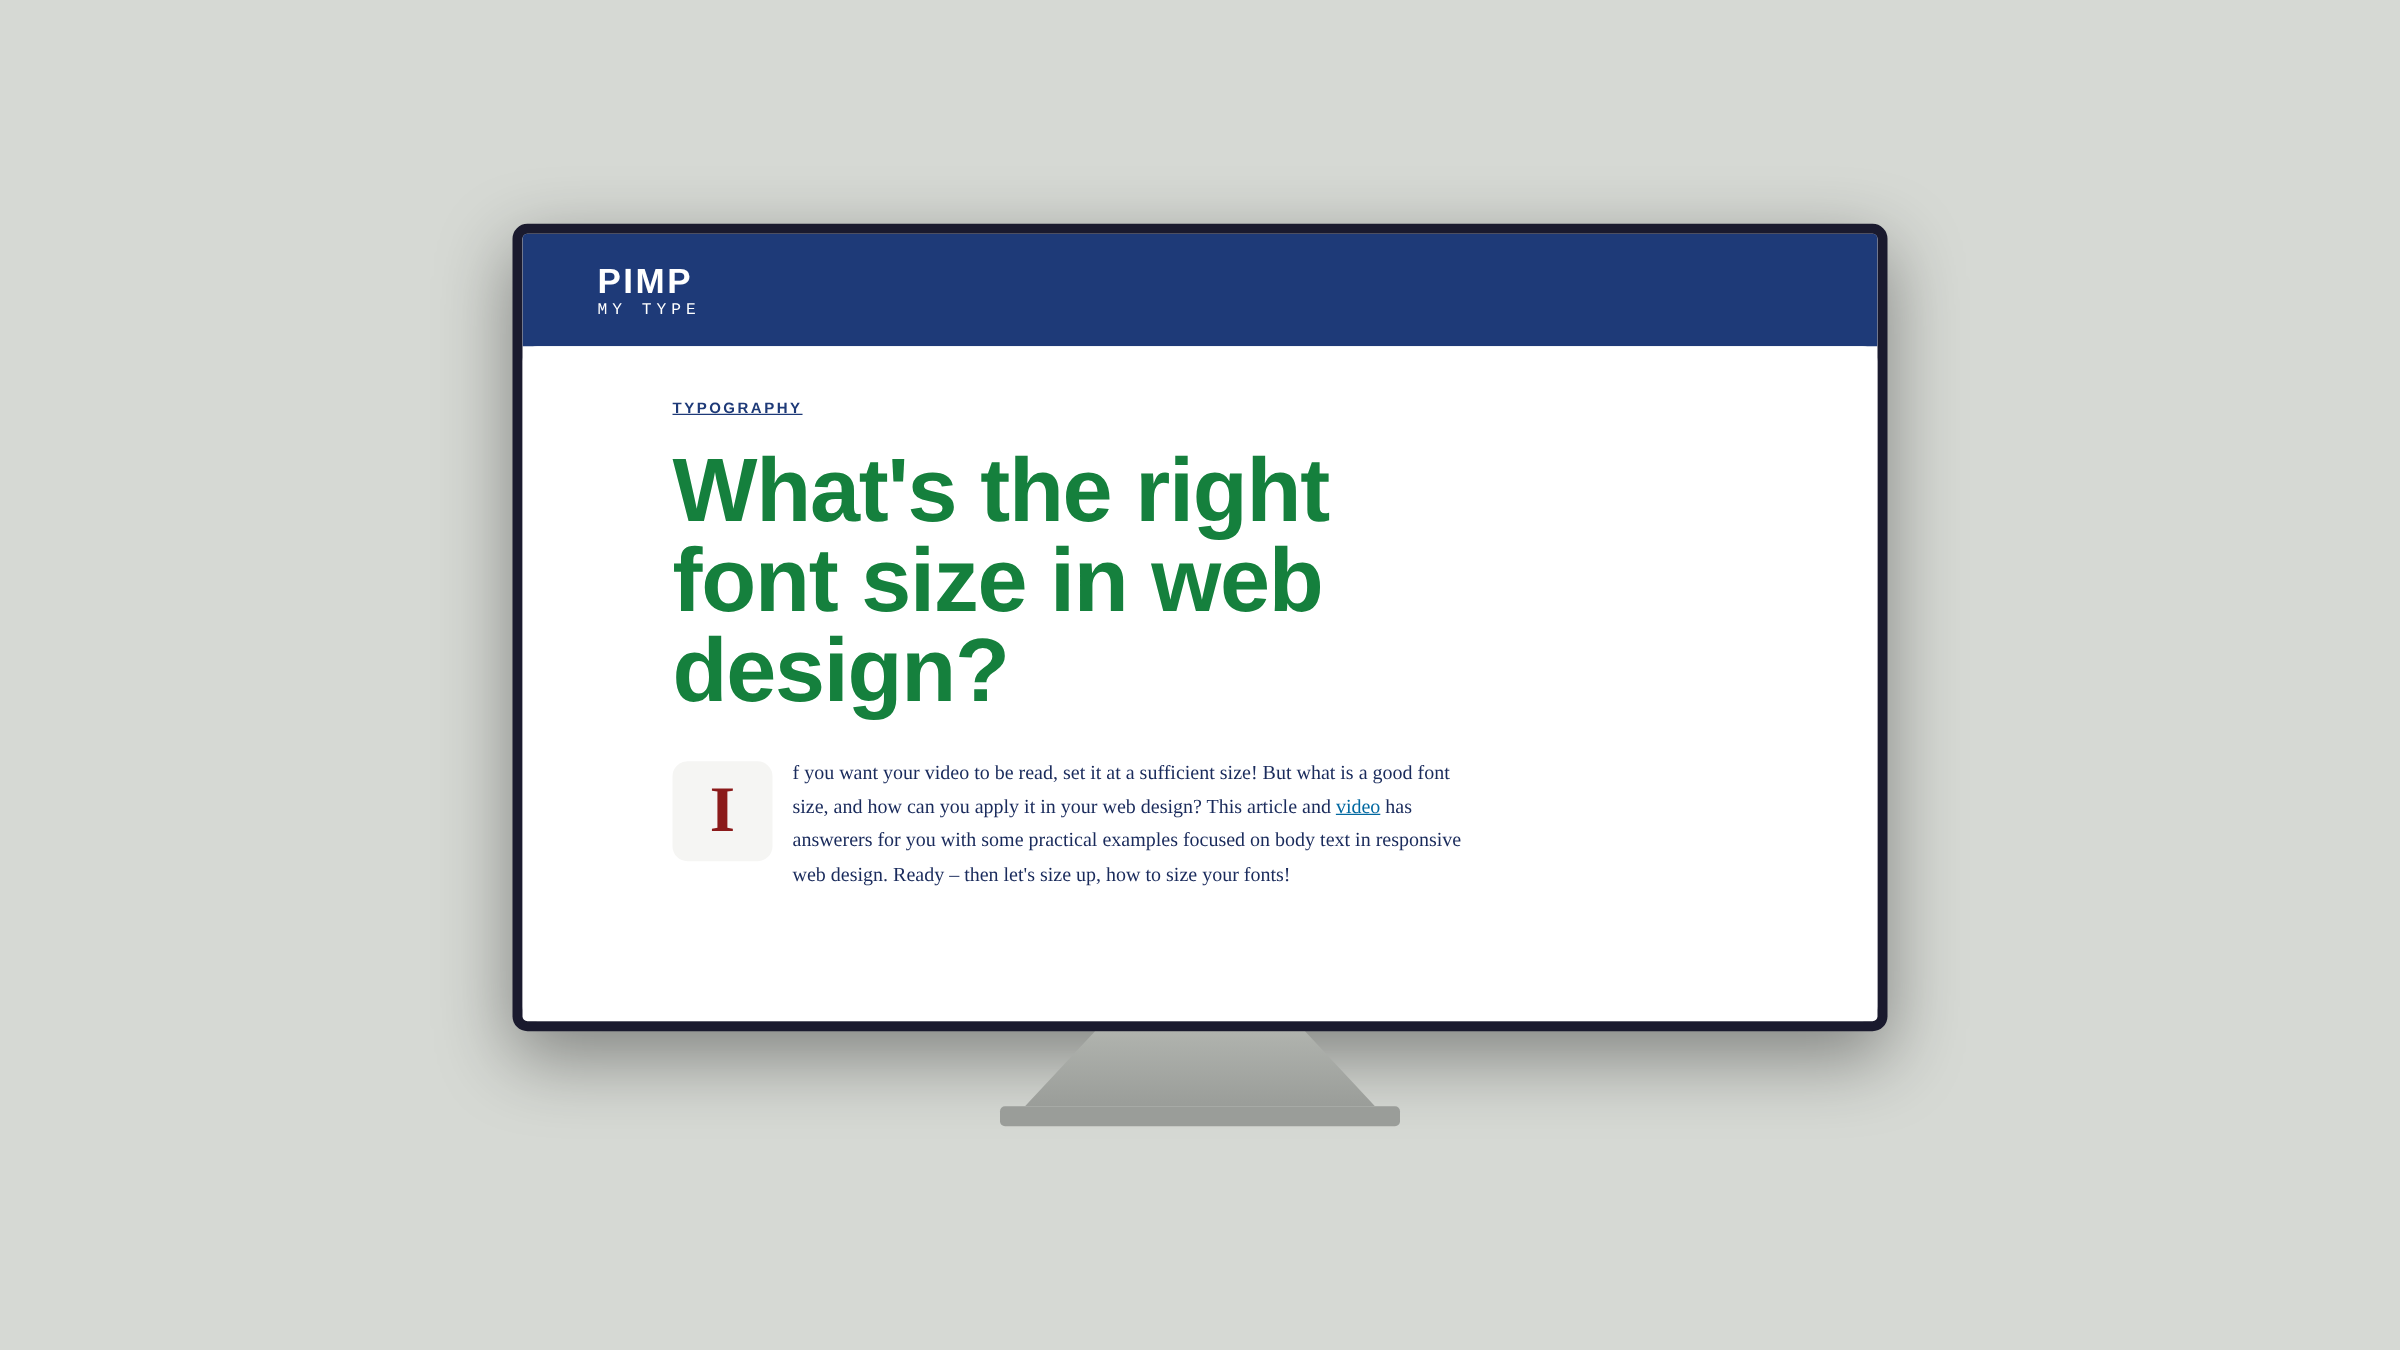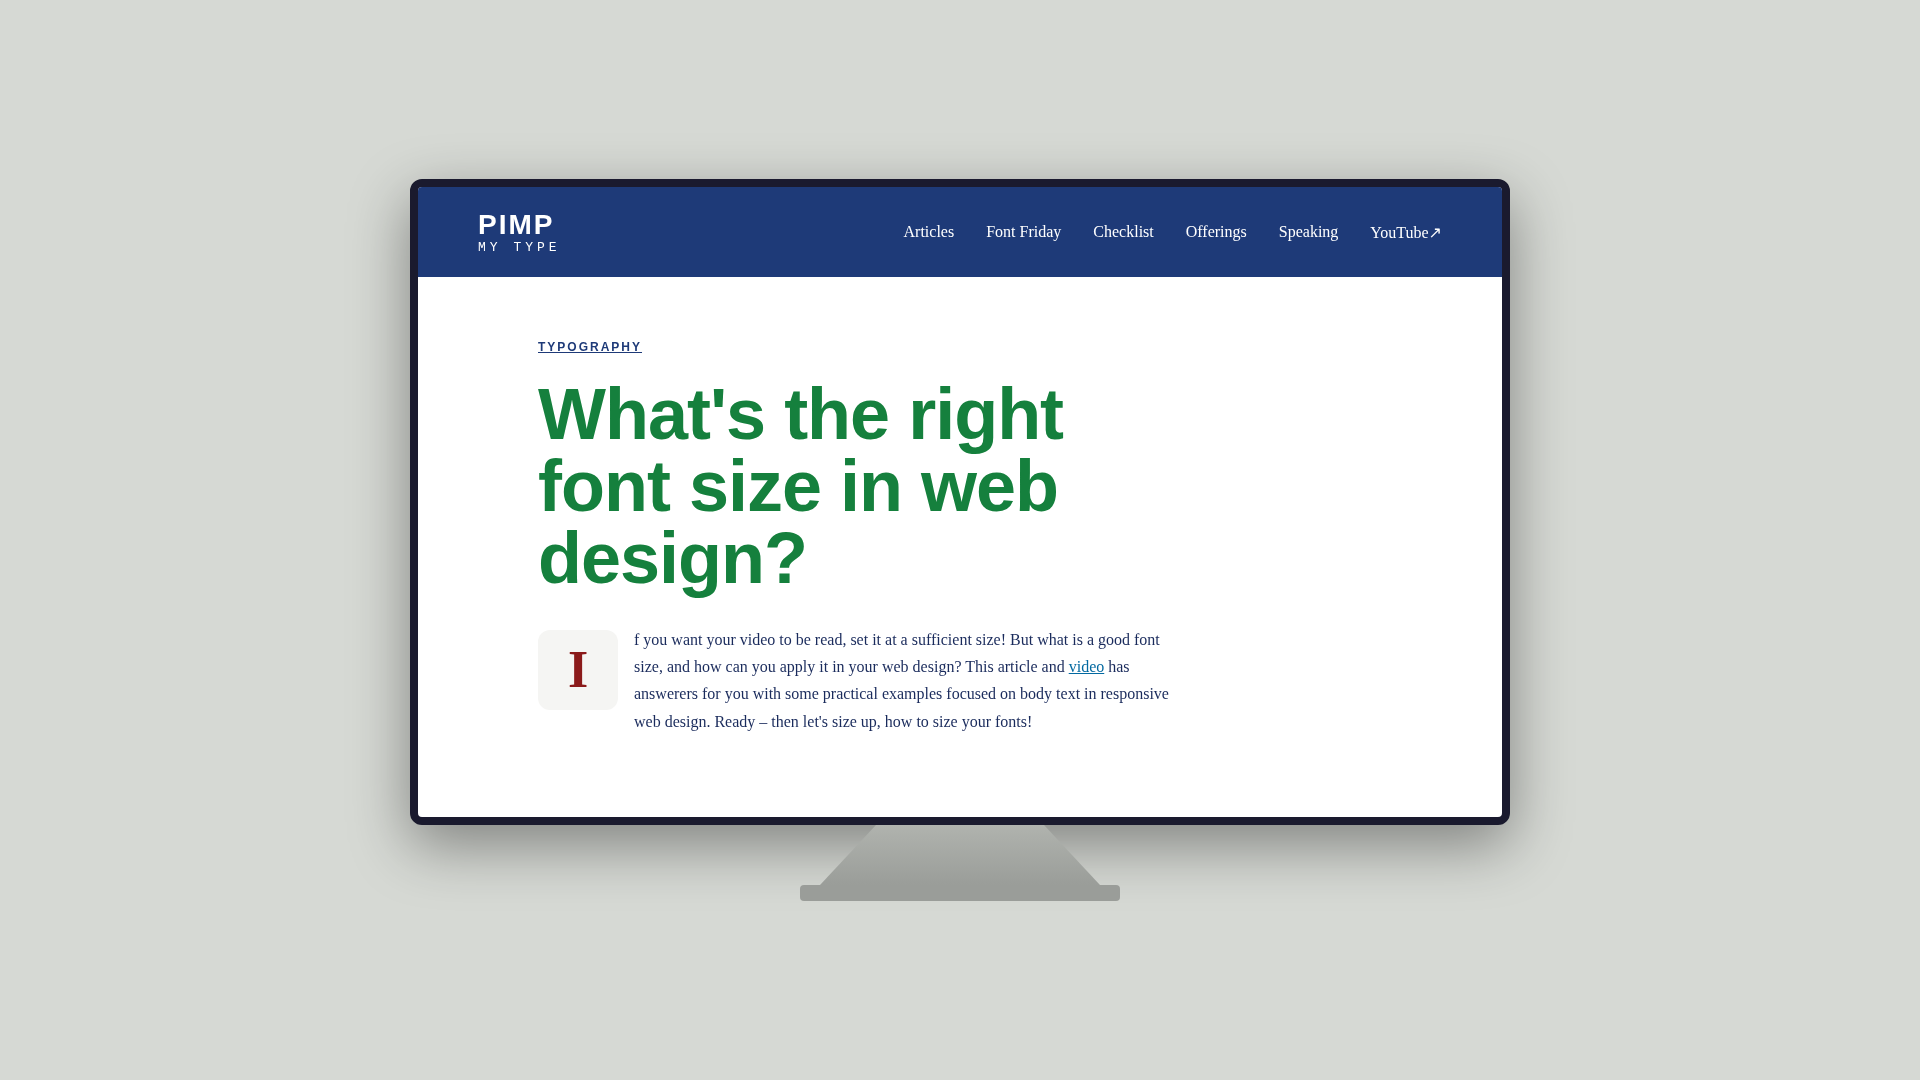--- a/index.html
+++ b/index.html
@@ -89,21 +89,21 @@
       color: #fff;
       text-decoration: none;
       font-family: Georgia, serif;
       font-size: 16px;
       font-weight: 400;
     }
 
     
     .site-content {
       background: #fff;
-      padding: 60px 120px 80px 120px;
+      padding: 40px 120px 80px 120px;
       min-height: 540px;
       border-radius: 12px;
     }
 
     .category-tag {
       font-family: Arial, Helvetica, sans-serif;
       font-size: 12px;
       font-weight: 700;
       letter-spacing: 2px;
       text-transform: uppercase;
@@ -202,28 +202,20 @@
 <body>
 
 <div class="monitor-wrapper">
   <div class="monitor-screen">
 
     <header class="site-header">
       <a class="site-logo" href="#">
         <span class="logo-pimp">PIMP</span>
         <span class="logo-mytype">MY TYPE</span>
       </a>
-      <nav class="site-nav">
-        <a class="nav-link" href="#">Articles</a>
-        <a class="nav-link" href="#">Font Friday</a>
-        <a class="nav-link" href="#">Checklist</a>
-        <a class="nav-link" href="#">Offerings</a>
-        <a class="nav-link" href="#">Speaking</a>
-        <a class="nav-link" href="#">YouTube↗</a>
-      </nav>
     </header>
 
     <main class="site-content">
 
       <a class="category-tag" href="#">TYPOGRAPHY</a>
 
       <h1 class="article-title">What's the right font size in web design?</h1>
 
 
       <div class="article-intro">

